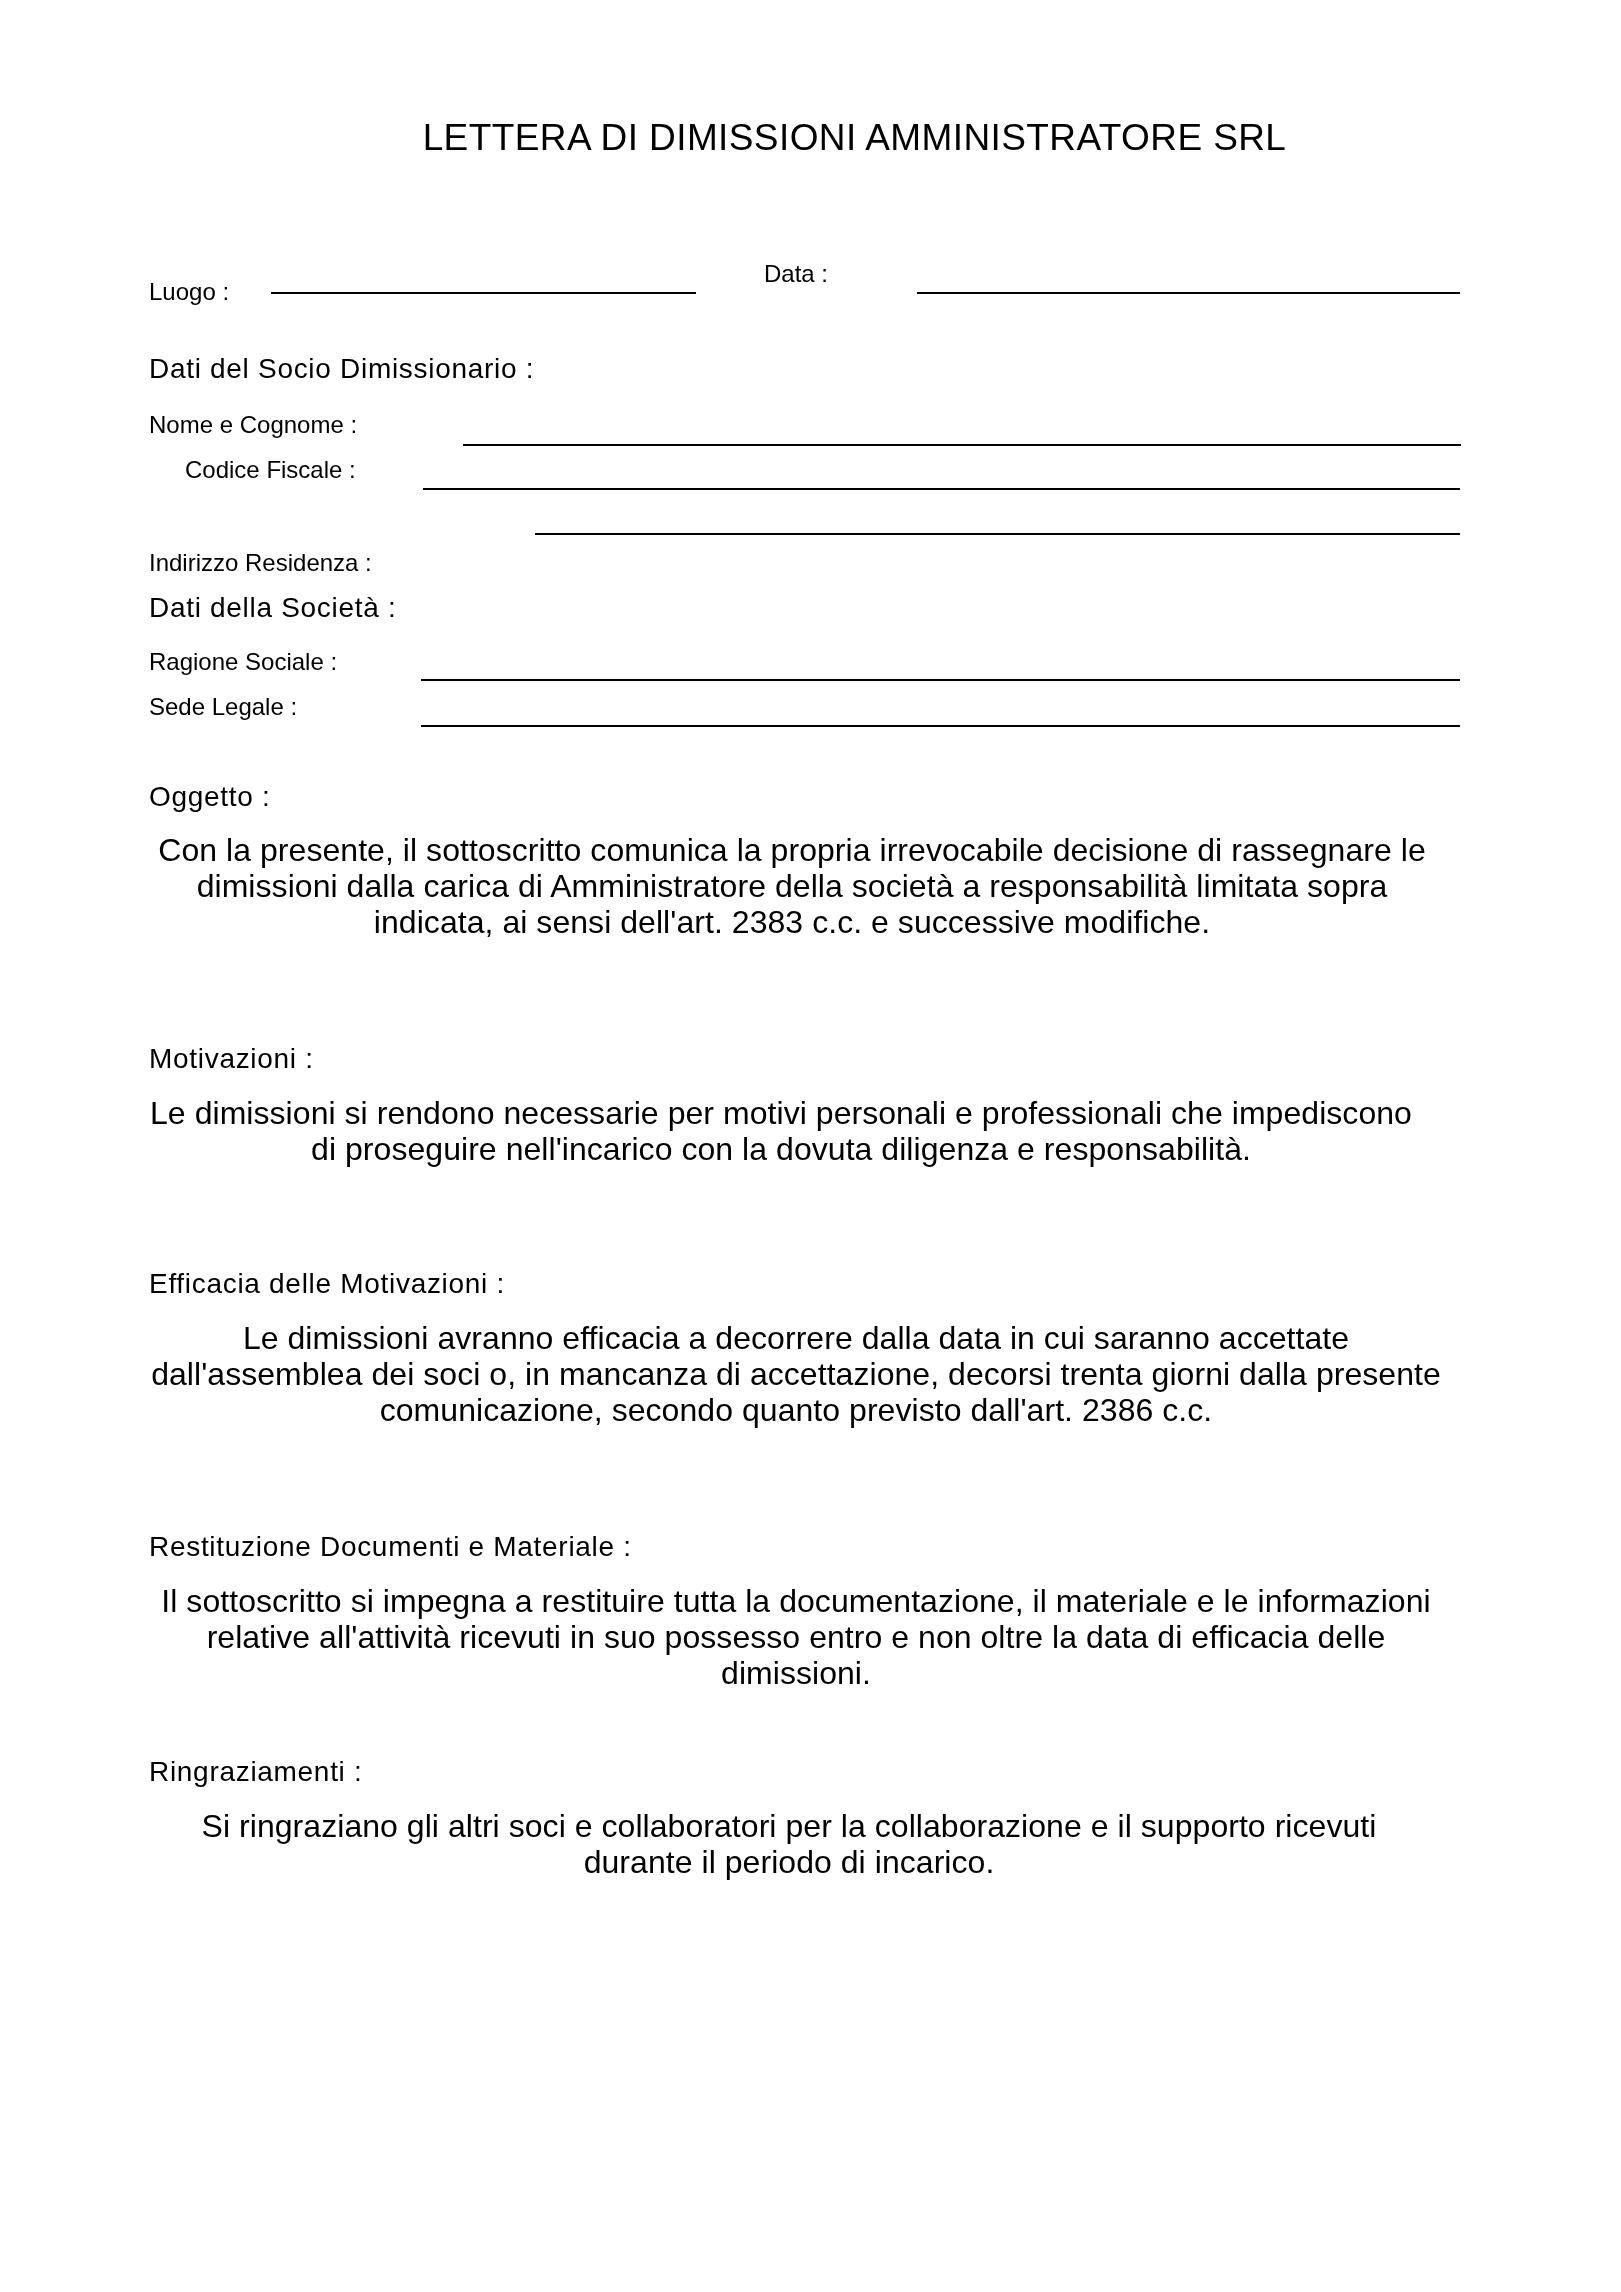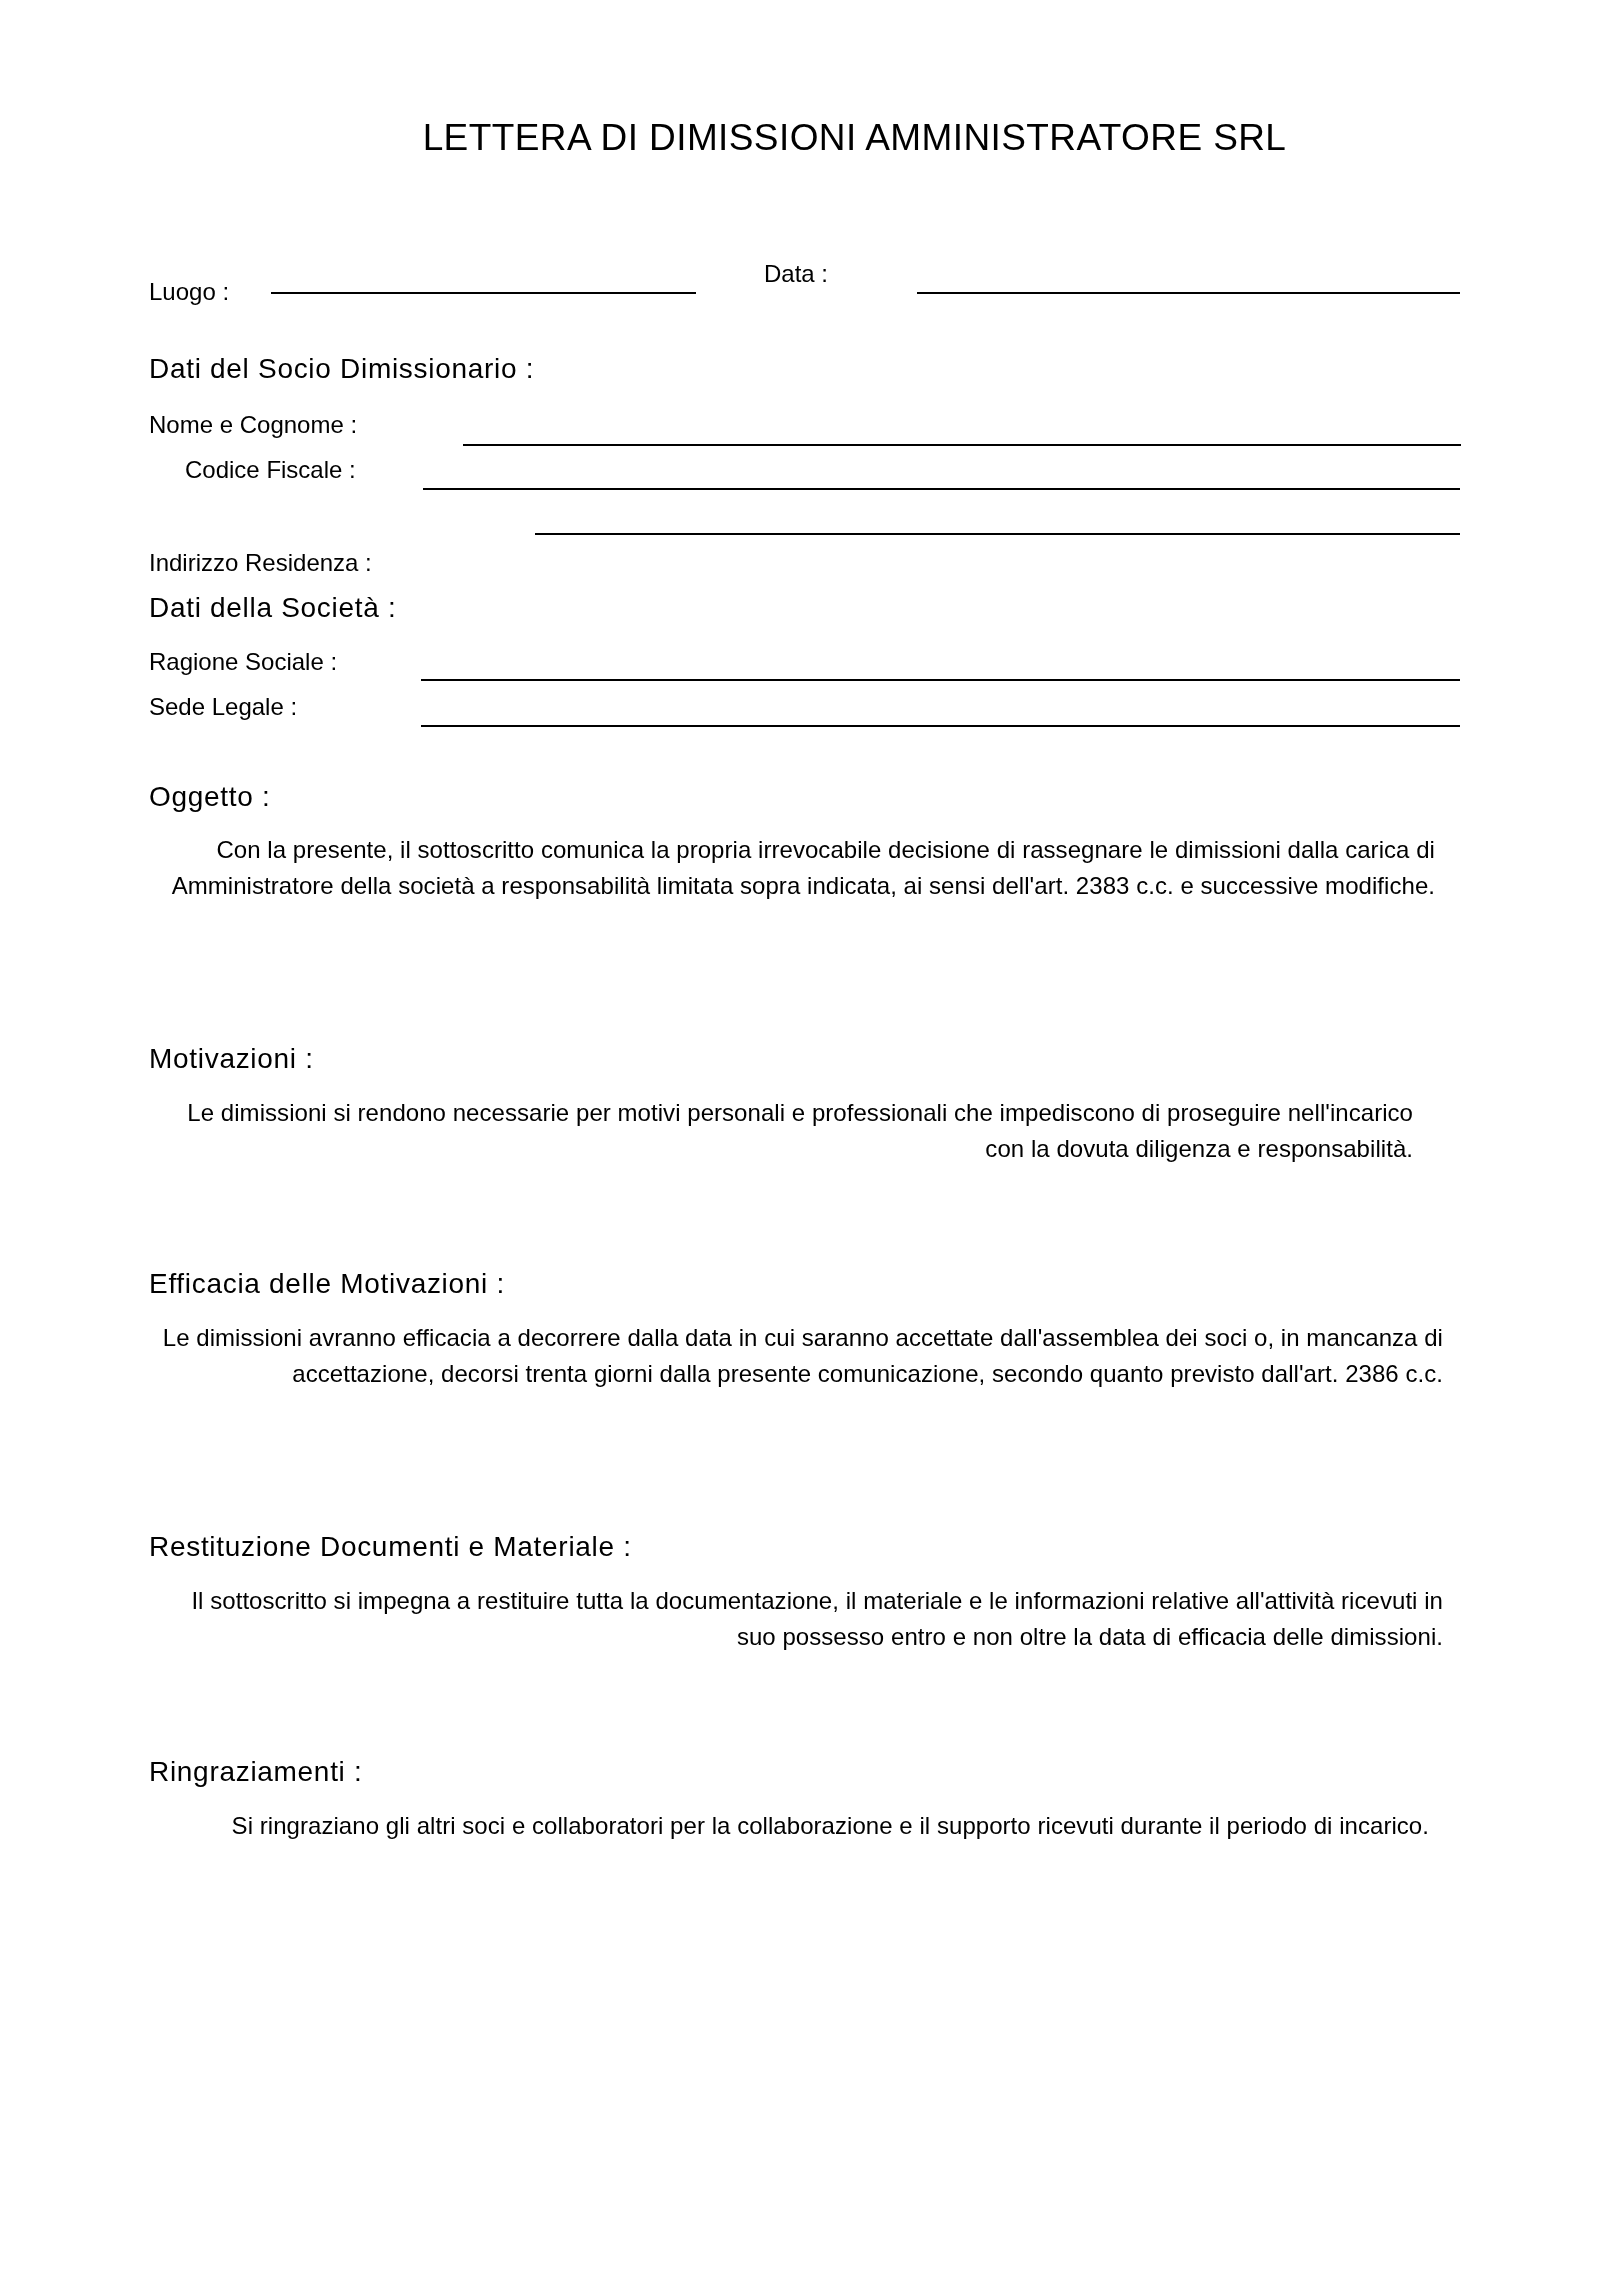--- a/index.html
+++ b/index.html
@@ -55,23 +55,23 @@
   
   .rule {
     position: absolute;
     height: 0;
     border-bottom: 2.9px solid #000000;
   }
 
   
   .para {
     position: absolute;
-    font-size: 24px;
+    font-size: 32px;
     line-height: 36px;
-    text-align: right;
+    text-align: center;
     letter-spacing: 0.05px;
   }
 </style>
 </head>
 <body>
 
 <div class="page">
 
   <div class="doc-title">LETTERA DI DIMISSIONI AMMINISTRATORE SRL</div>
 

